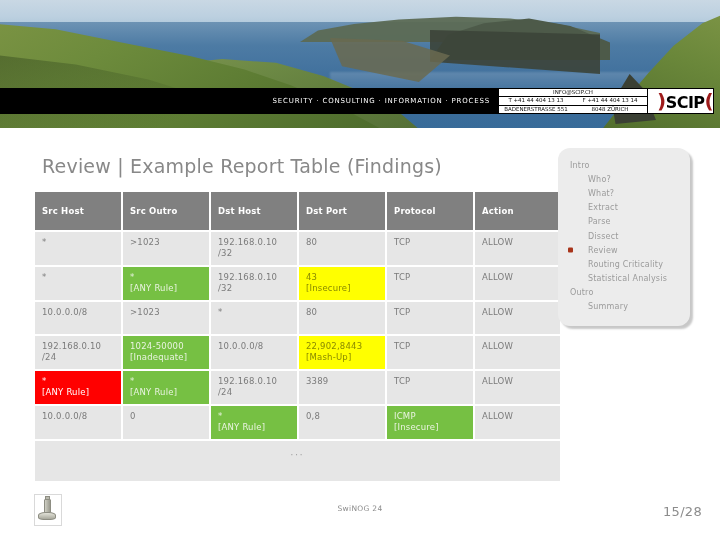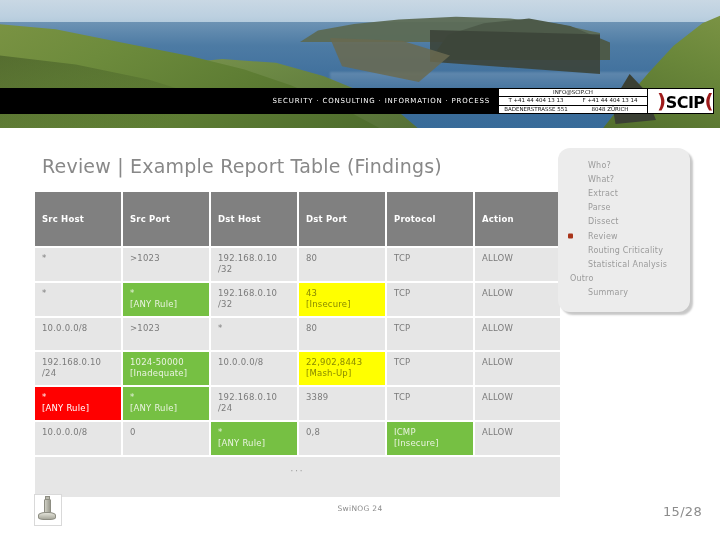--- a/index.html
+++ b/index.html
@@ -208,21 +208,21 @@
     font-size: 8.5px;
     color: #7b7b7b;
     font-family: "DejaVu Sans", sans-serif;
   }
   #findings-table th {
     background: #808080;
     color: #ffffff;
     font-weight: bold;
     font-size: 8.5px;
     text-align: left;
-    padding: 22px 7px;
+    padding: 14px 7px;
     vertical-align: middle;
     letter-spacing: .2px;
   }
   #findings-table td {
     background: #e6e6e6;
     padding: 5px 7px;
     vertical-align: top;
     height: 22px;
     line-height: 1.35;
     letter-spacing: .2px;
@@ -376,21 +376,21 @@
     <col style="width:86px">
     <col style="width:86px">
     <col style="width:86px">
     <col style="width:86px">
     <col style="width:86px">
     <col style="width:85px">
   </colgroup>
   <thead>
     <tr id="thead-row">
         <th>Src Host</th>
-        <th>Src Port</th>
+        <th>Src Outro</th>
         <th>Dst Host</th>
         <th>Dst Port</th>
         <th>Protocol</th>
         <th>Action</th>
       </tr>
   </thead>
   <tbody id="tbody-rows">
       <tr>
         <td>
           <span class="cell-line">*</span>
@@ -524,20 +524,21 @@
         </td>
       </tr>
       <tr>
         <td class="ellipsis-cell" colspan="6">···</td>
       </tr>
     </tbody>
 </table>
 
 <div id="agenda-panel">
   <div id="agenda-list">
+      <div class="agenda-item level-1"><span>Intro</span></div>
       <div class="agenda-item level-2"><span>Who?</span></div>
       <div class="agenda-item level-2"><span>What?</span></div>
       <div class="agenda-item level-2"><span>Extract</span></div>
       <div class="agenda-item level-2"><span>Parse</span></div>
       <div class="agenda-item level-2"><span>Dissect</span></div>
       <div class="agenda-item level-2 current"><span class="bullet"></span><span>Review</span></div>
       <div class="agenda-item level-2"><span>Routing Criticality</span></div>
       <div class="agenda-item level-2"><span>Statistical Analysis</span></div>
       <div class="agenda-item level-1"><span>Outro</span></div>
       <div class="agenda-item level-2"><span>Summary</span></div>

